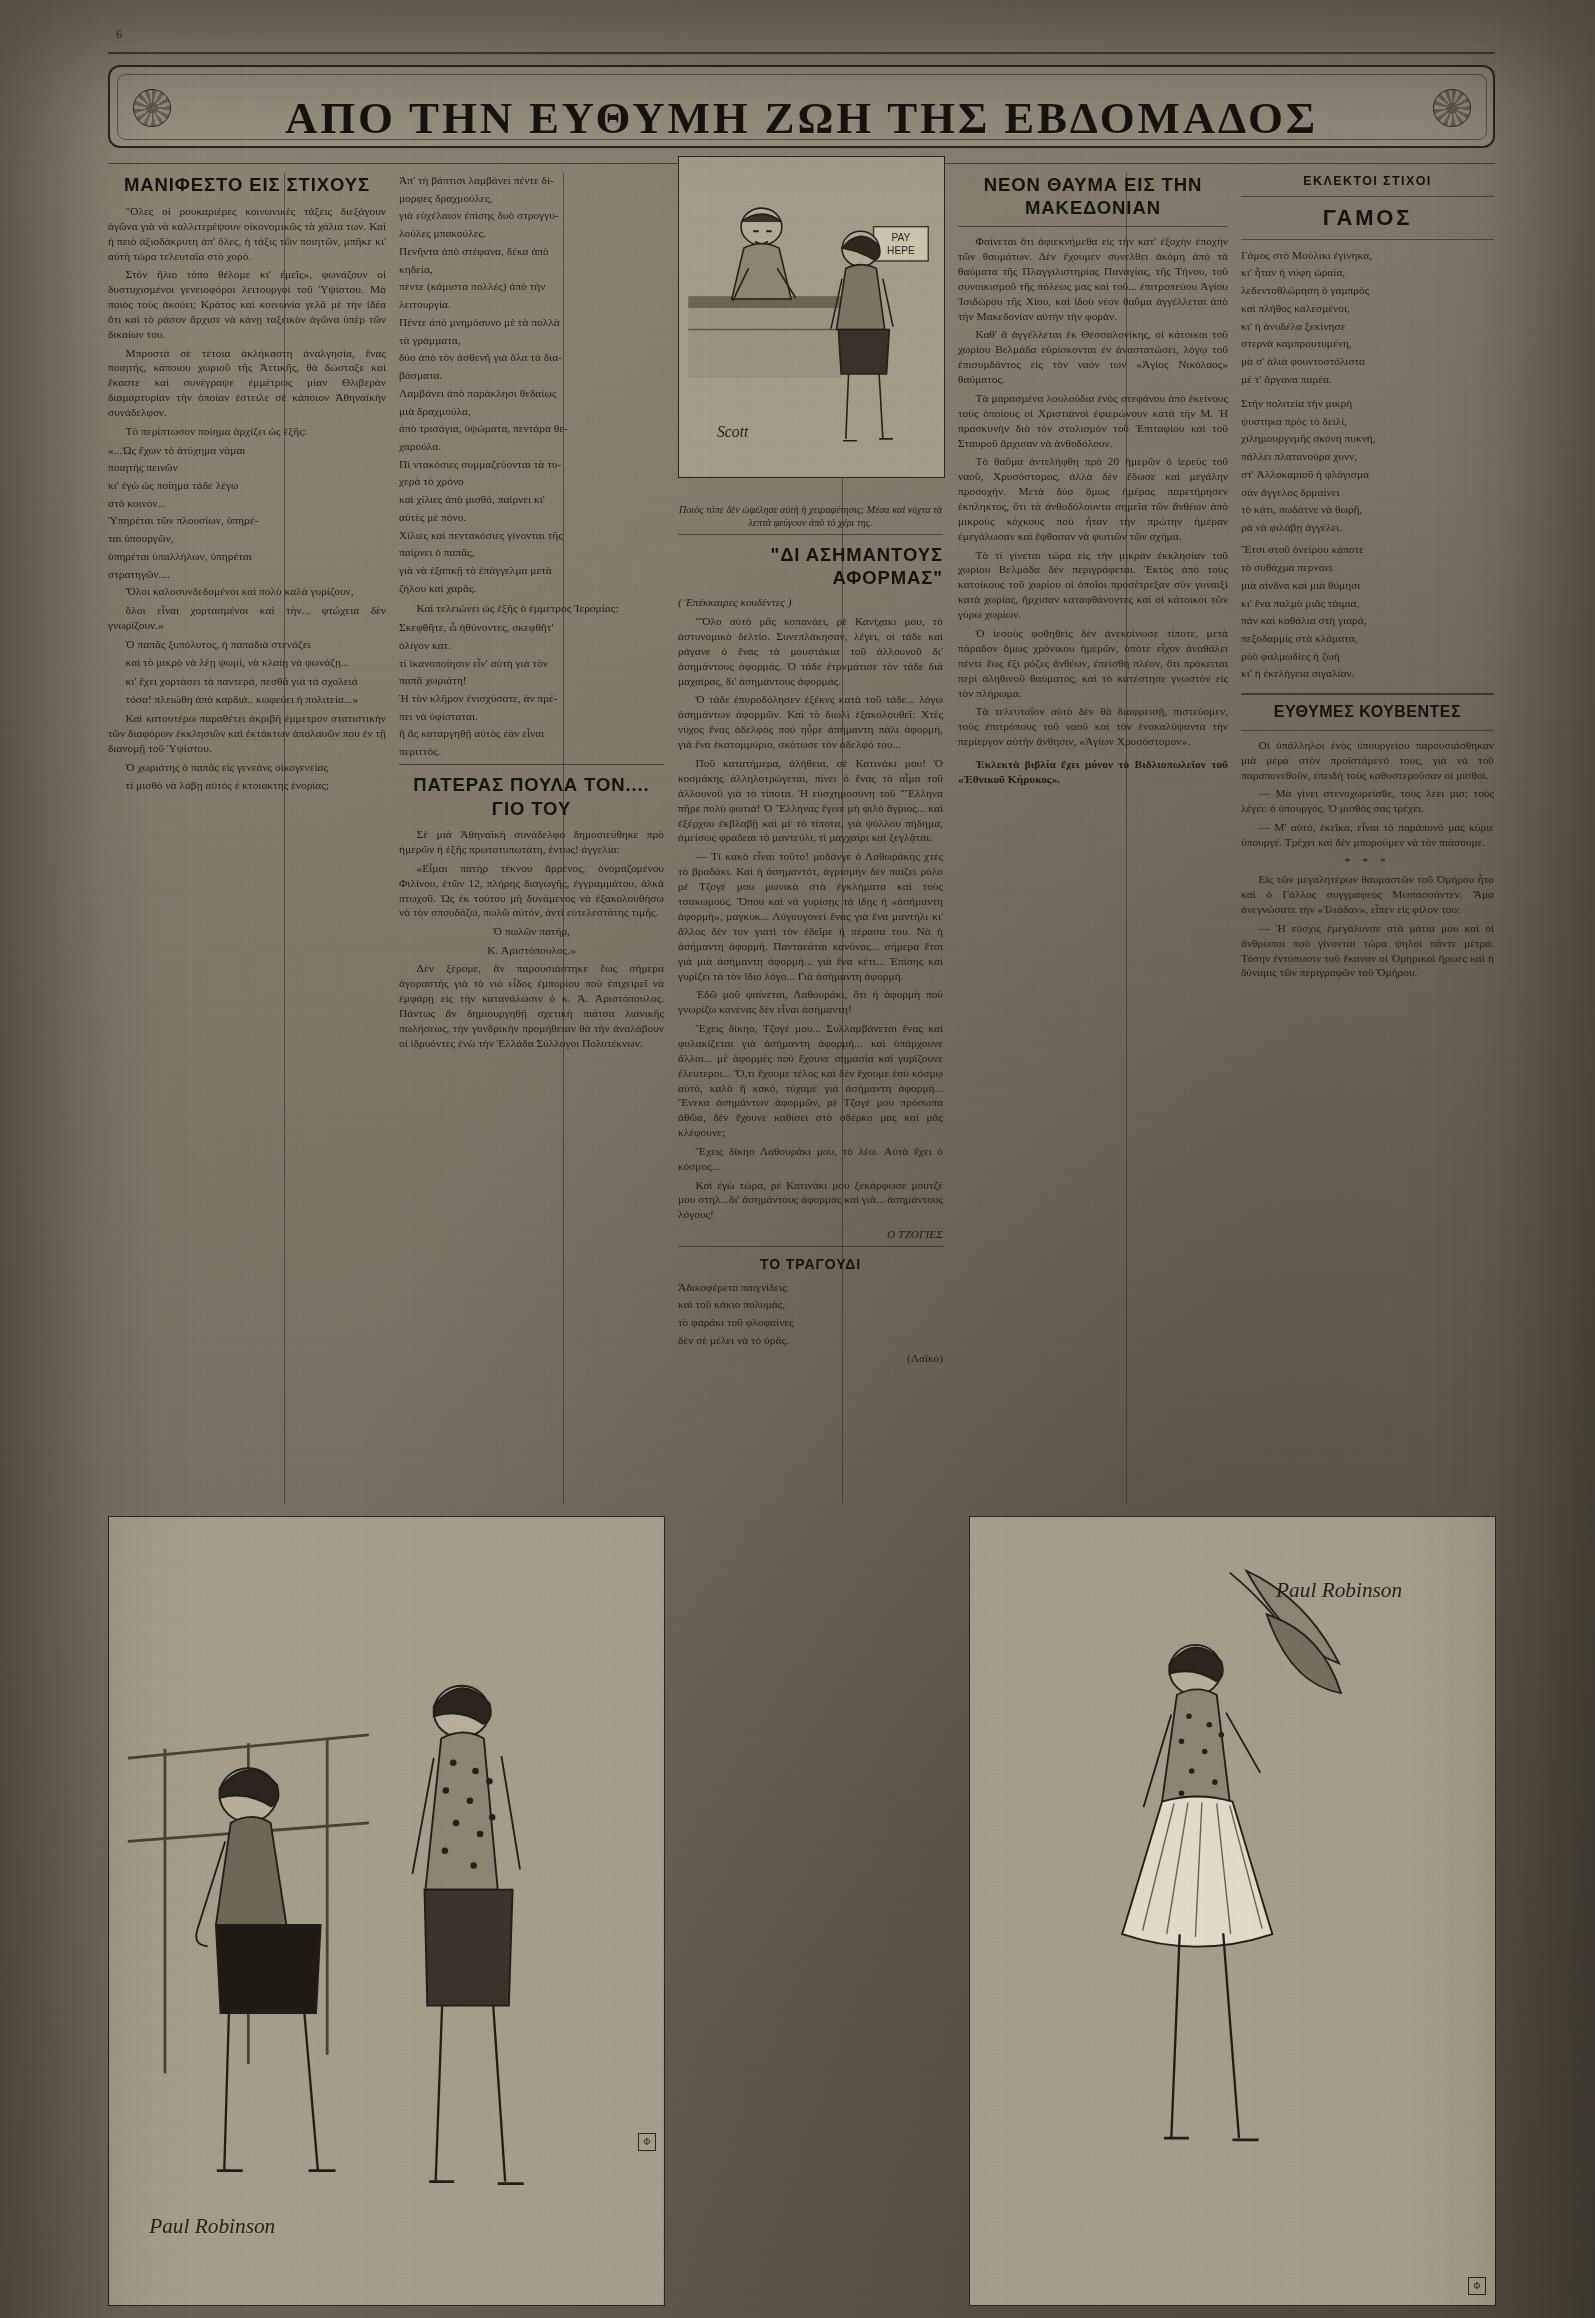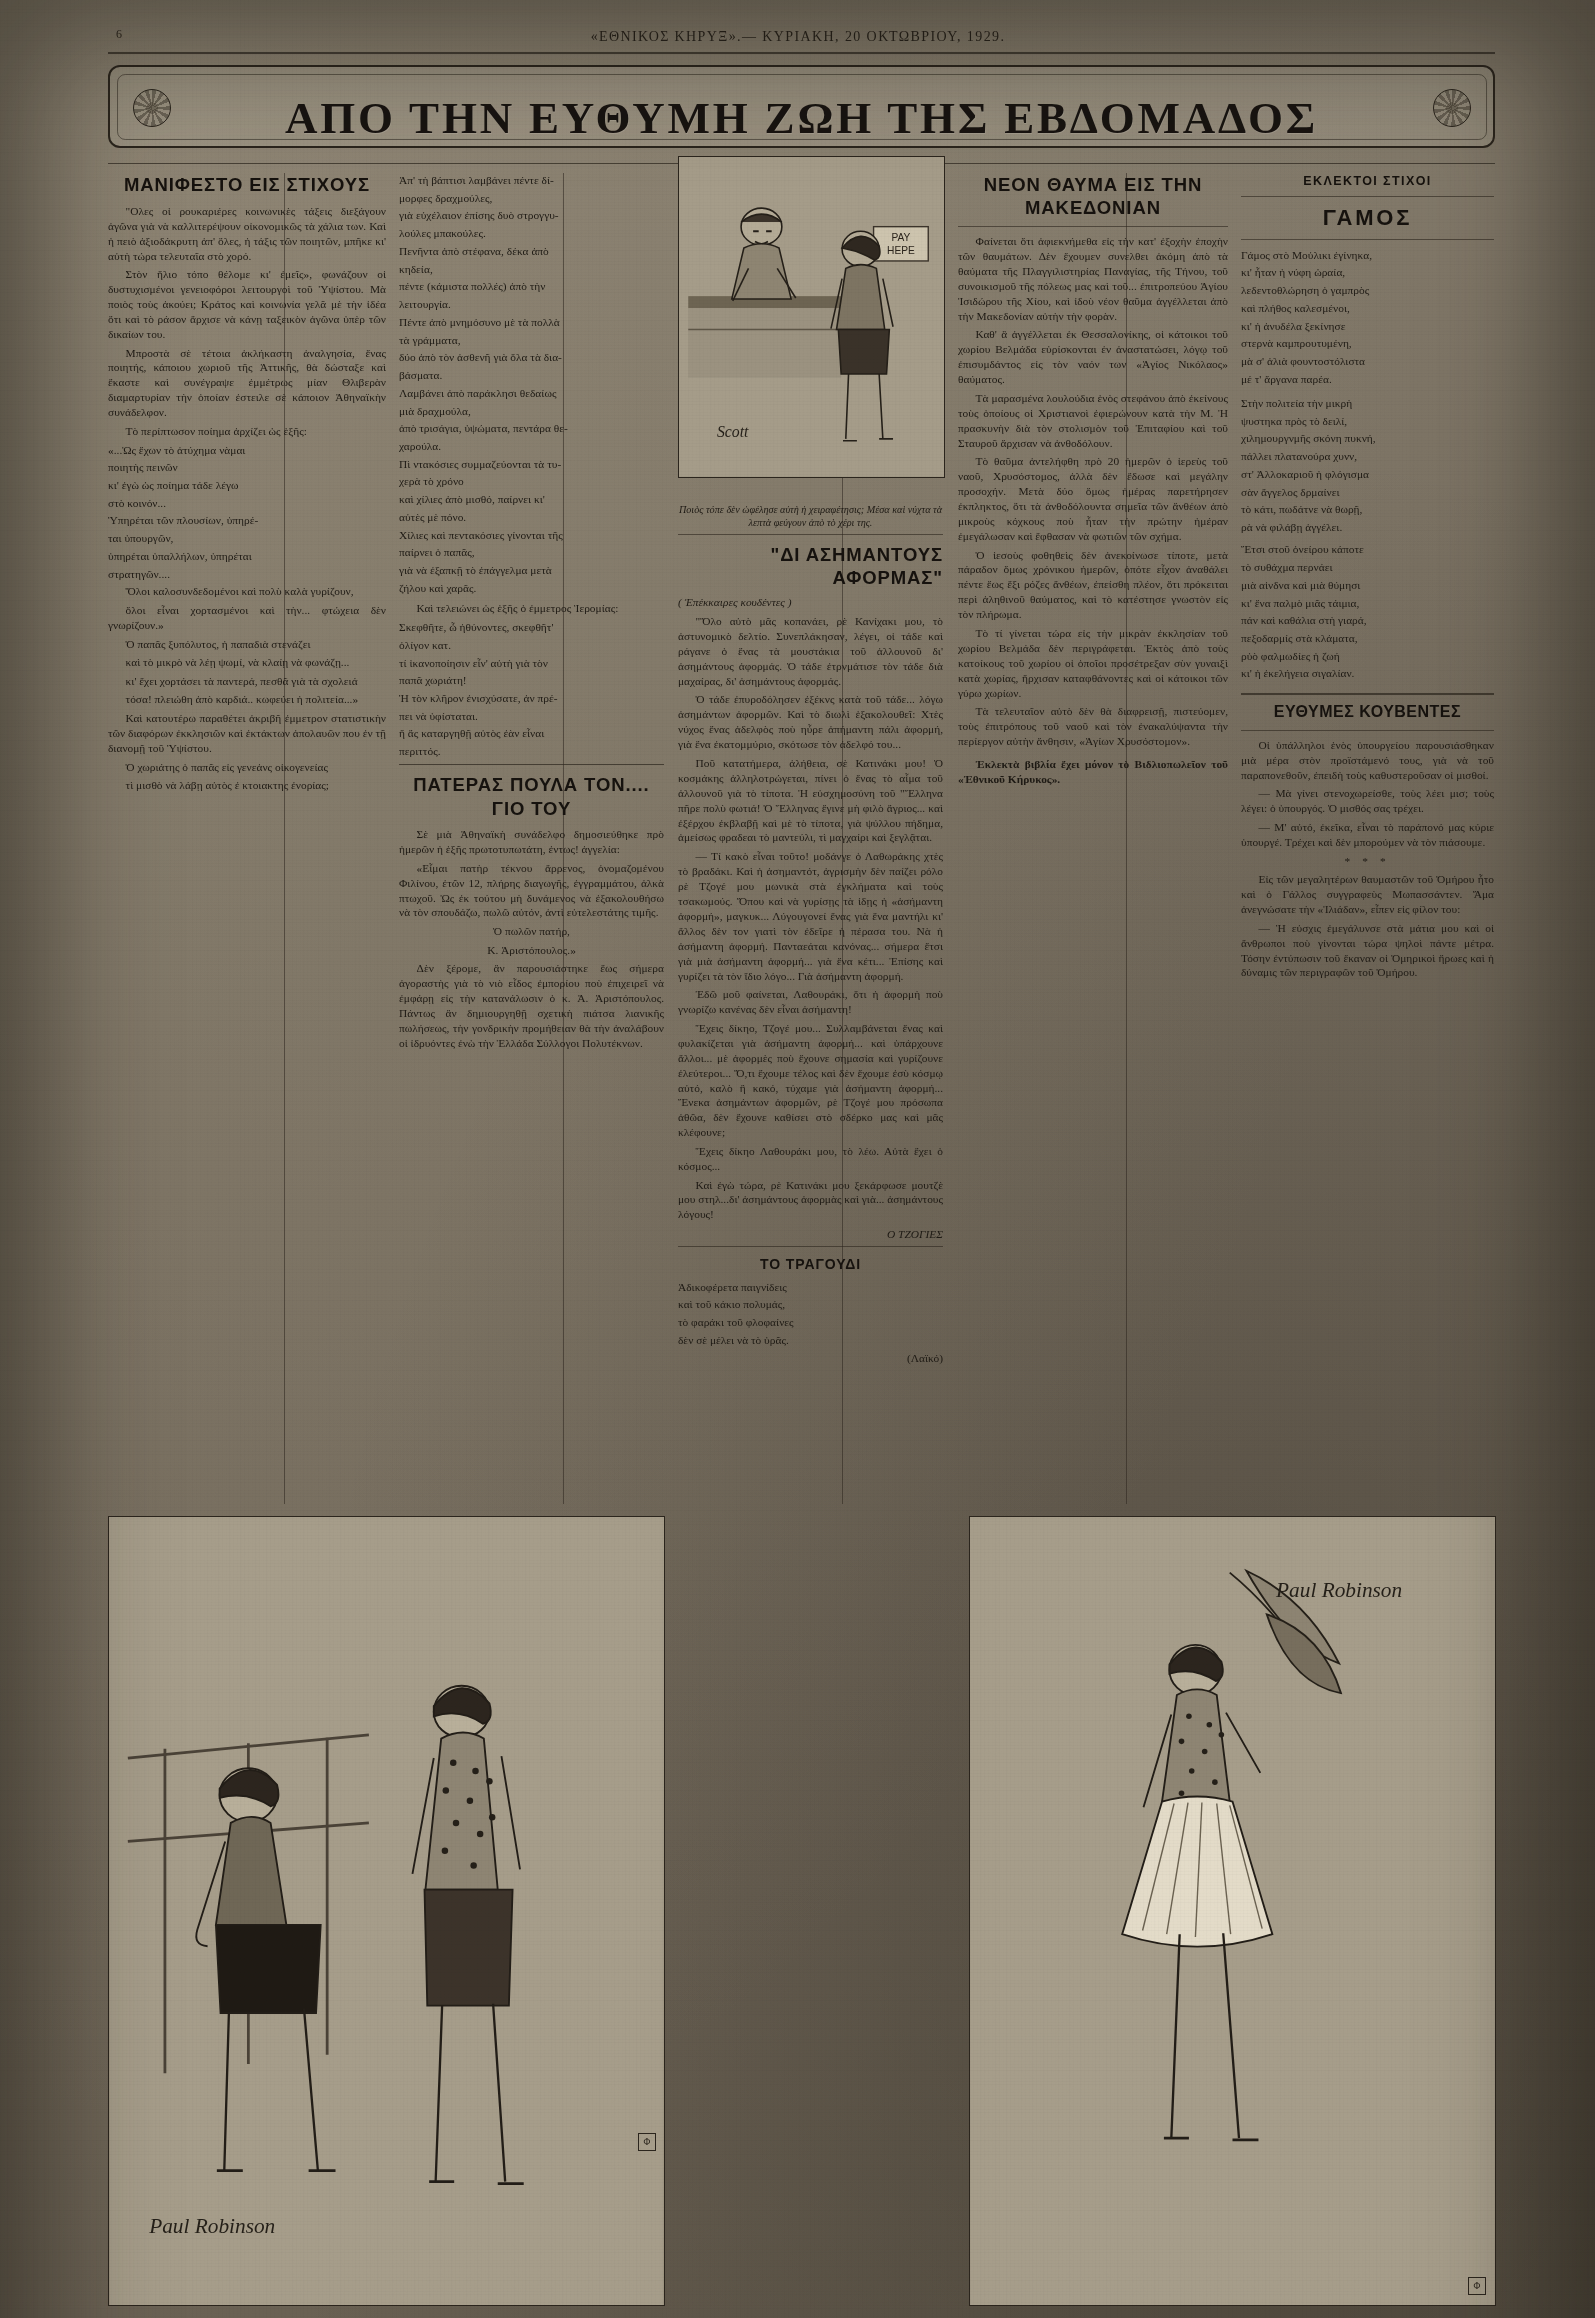--- a/index.html
+++ b/index.html
@@ -210,21 +210,20 @@
     display: flex; align-items: center; justify-content: center;
     font-size: 9.3px; color: #2b251d;
   }
 </style>
 </head>
 <body>
 
 <div class="page">
 
   <div class="folio-left">6</div>
-  <div class="masthead">«ΕΘΝΙΚΟΣ ΚΗΡΥΞ».— ΚΥΡΙΑΚΗ, 20 ΟΚΤΩΒΡΙΟΥ, 1929.</div>
   <div class="rule-top"></div>
 
   <div class="banner">
     <div class="banner-inner"></div>
   </div>
   <div class="rosette left"></div>
   <div class="rosette right"></div>
   <div class="banner-title">ΑΠΟ ΤΗΝ ΕΥΘΥΜΗ ΖΩΗ ΤΗΣ ΕΒΔΟΜΑΔΟΣ</div>
   <div class="rule-under-banner"></div>
 
@@ -327,22 +326,22 @@
       <p class="t right">(Λαϊκό)</p>
     </div>
 
     <div class="col c4">
       <div class="colhead h-neon">ΝΕΟΝ ΘΑΥΜΑ ΕΙΣ ΤΗΝ ΜΑΚΕΔΟΝΙΑΝ</div>
       <div class="hrule thin"></div>
       <p class="t">Φαίνεται ὅτι ἀφιεκνήμεθα εἰς τὴν κατ' ἐξοχὴν ἐποχὴν τῶν θαυμάτων. Δὲν ἔχουμεν συνελθει ἀκόμη ἀπὸ τὰ θαύματα τῆς Πλαγγιλιστηρίας Παναγίας, τῆς Τήνου, τοῦ συνοικισμοῦ τῆς πόλεως μας καὶ τοῦ... ἐπιτροπεύου Ἁγίου Ἰσιδώρου τῆς Χίου, καὶ ἰδοὺ νέον θαῦμα ἀγγέλλεται ἀπὸ τὴν Μακεδονίαν αὐτὴν τὴν φορὰν.</p>
       <p class="t">Καθ' ἃ ἀγγέλλεται ἐκ Θεσσαλονίκης, οἱ κάτοικοι τοῦ χωρίου Βελμάδα εὑρίσκονται ἐν ἀναστατώσει, λόγῳ τοῦ ἐπισυμδάντος εἰς τὸν ναόν των «Ἁγίος Νικόλαος» θαύματος.</p>
       <p class="t">Τὰ μαρασμένα λουλούδια ἑνὸς στεφάνου ἀπὸ ἐκείνους τοὺς ὁποίους οἱ Χριστιανοὶ ἐφιερώνουν κατὰ τὴν Μ. Ἡ πρασκυνὴν διὰ τὸν στολισμὸν τοῦ Ἐπιταφίου καὶ τοῦ Σταυροῦ ἄρχισαν νὰ ἀνθοδόλουν.</p>
       <p class="t">Τὸ θαῦμα ἀντελήφθη πρὸ 20 ἡμερῶν ὁ ἱερεὺς τοῦ ναοῦ, Χρυσόστομος, ἀλλὰ δὲν ἔδωσε καὶ μεγάλην προσοχήν. Μετὰ δύο ὅμως ἡμέρας παρετήρησεν ἐκπληκτος, ὅτι τὰ ἀνθοδόλουντα σημεῖα τῶν ἄνθέων ἀπὸ μικροὺς κόχκους ποὺ ἦταν τὴν πρώτην ἡμέραν ἐμεγάλωσαν καὶ ἔφθασαν νὰ φωτιῶν τῶν σχήμα.</p>
+      <p class="t">Τὸ τί γίνεται τώρα εἰς τὴν μικρὰν ἐκκλησίαν τοῦ χωρίου Βελμάδα δὲν περιγράφεται. Ἐκτὸς ἀπὸ τοὺς κατοίκους τοῦ χωρίου οἱ ὁποῖοι προσέτρεξαν σὺν γυναιξὶ κατὰ χωρίας, ἤρχισαν καταφθάνοντες καὶ οἱ κάτοικοι τῶν γύρω χωρίων.</p>
       <p class="t">Ὁ ἱεσοὺς φοθηθεὶς δὲν ἀνεκοίνωσε τίποτε, μετὰ πάραδον ὅμως χρόνικου ἡμερῶν, ὁπότε εἶχον ἀναθάλει πέντε ἕως ἕξι ρόζες ἄνθέων, ἐπείσθη πλέον, ὅτι πρόκειται περὶ ἀληθινοῦ θαύματος, καὶ τὸ κατέστησε γνωστὸν εἰς τὸν πλήρωμα.</p>
-      <p class="t">Τὸ τί γίνεται τώρα εἰς τὴν μικρὰν ἐκκλησίαν τοῦ χωρίου Βελμάδα δὲν περιγράφεται. Ἐκτὸς ἀπὸ τοὺς κατοίκους τοῦ χωρίου οἱ ὁποῖοι προσέτρεξαν σὺν γυναιξὶ κατὰ χωρίας, ἤρχισαν καταφθάνοντες καὶ οἱ κάτοικοι τῶν γύρω χωρίων.</p>
       <p class="t">Τὰ τελευταῖον αὐτὸ δὲν θὰ διαφρεισῇ, πιστεύομεν, τοὺς ἐπιτρόπους τοῦ ναοῦ καὶ τὸν ἐνακαλύψαντα τὴν περίεργον αὐτὴν ἄνθησιν, «Ἁγίων Χρυσόστομον».</p>
       <p class="t" style="margin-top:8.3px; font-weight:bold;">Ἐκλεκτὰ βιβλία ἔχει μόνον τὸ Βιδλιοπωλεῖον τοῦ «Ἐθνικοῦ Κήρυκος».</p>
     </div>
 
     <div class="col c5">
       <div class="colhead h-eklektoi">ΕΚΛΕΚΤΟΙ ΣΤΙΧΟΙ</div>
       <div class="hrule thin"></div>
       <div class="colhead h-gamos">ΓΑΜΟΣ</div>
       <div class="hrule thin"></div>
       <p class="verse">Γάμος στὸ Μοὐλικι ἐγίνηκα,</p>

